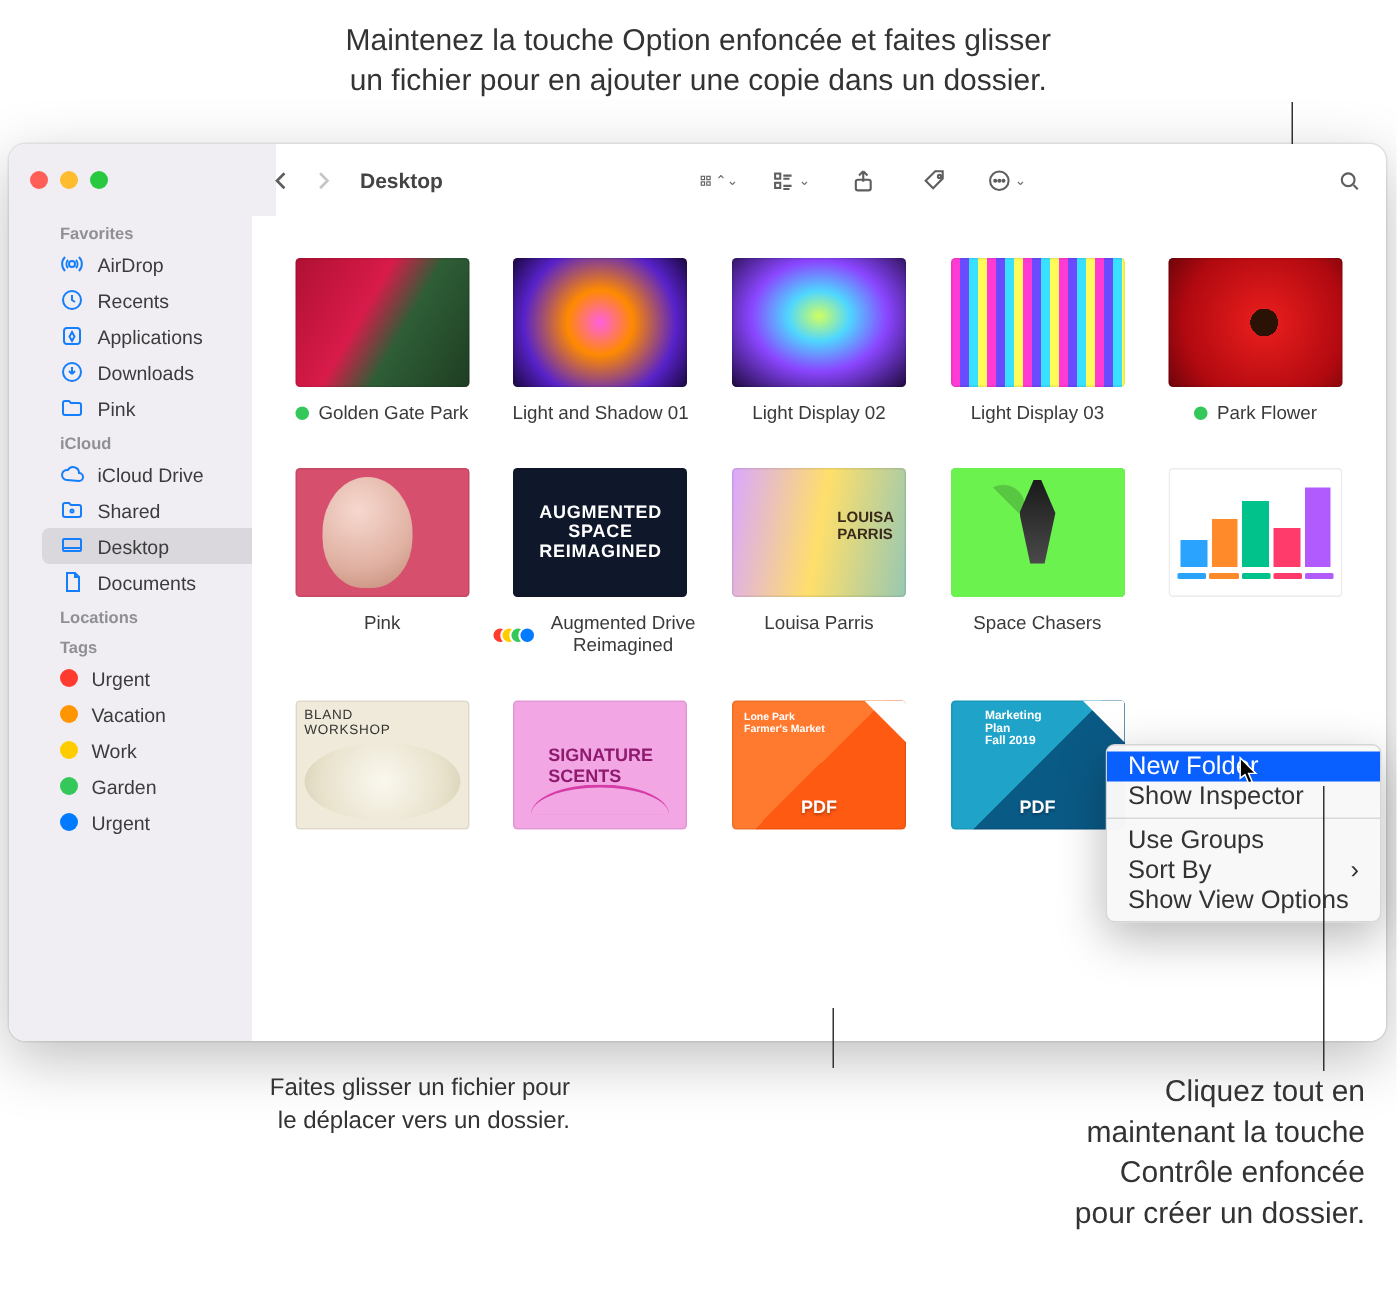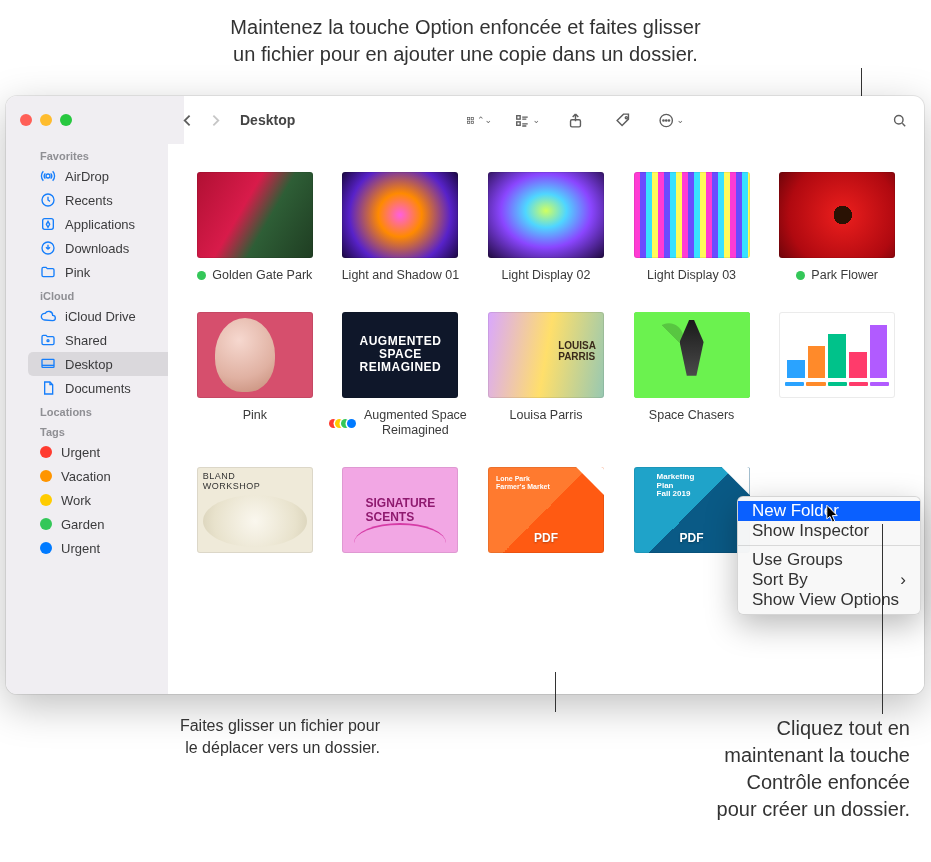--- a/index.html
+++ b/index.html
@@ -439,21 +439,21 @@
         </div>
         <div class="file">
     <div class="thumb th-aug">AUGMENTED<br>SPACE<br>REIMAGINED</div>
     <div class="label-row">
             <span class="multi-dots">
               <div style="background:#ff3b30;margin-left:-3px"></div>
               <div style="background:#ffcc00;margin-left:-3px"></div>
               <div style="background:#34c759;margin-left:-3px"></div>
               <div style="background:#007aff;margin-left:-3px"></div>
             </span>
-            <span>Augmented Space Reimagined</span>
+            <span>Augmented Drive Reimagined</span>
           </div>
         </div>
         <div class="file">
     <div class="thumb th-louisa"></div>
     <div class="label-row">
             <span>Louisa Parris</span>
           </div>
         </div>
         <div class="file">
     <div class="thumb th-rail"></div>

